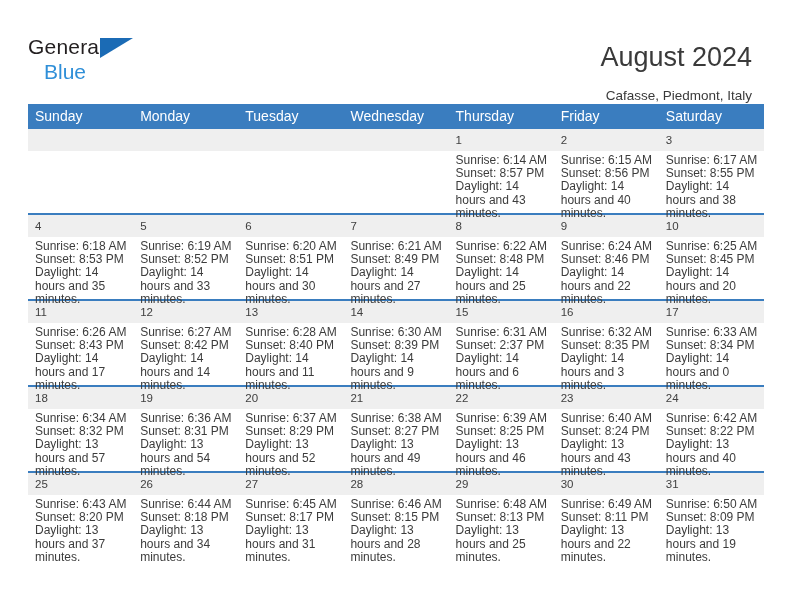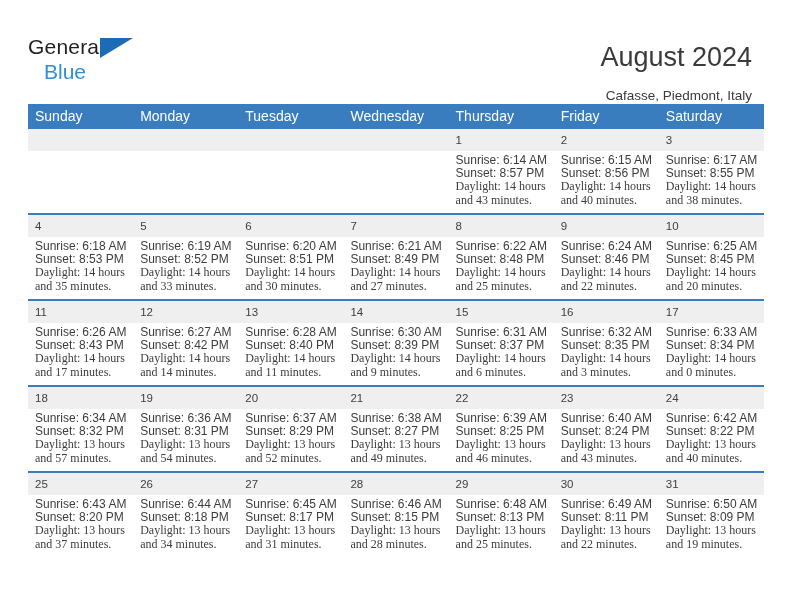--- a/index.html
+++ b/index.html
@@ -135,21 +135,20 @@
     padding: 3px 5px 0 7px;
     font-size: 12px;
     line-height: 13.2px;
     color: #3c3c3c;
   }
   .details div {
     white-space: nowrap;
   }
   .details .daylight-line {
     white-space: normal;
-    font-family: Liberation Serif, serif;
   }
 </style>
 </head>
 <body>
 
 <div class="page">
 
   <div class="header">
     <div class="logo">
       <span class="logo-general">General</span>
@@ -338,21 +337,21 @@
                 <div>Sunset: 8:39 PM</div>
                 <div class="daylight-line">Daylight: 14 hours and 9 minutes.</div>
               </div>
             </div>
           </td>
           <td>
             <div class="cell-inner">
               <div class="daynum">15</div>
               <div class="details">
                 <div>Sunrise: 6:31 AM</div>
-                <div>Sunset: 8:37 PM</div>
+                <div>Sunset: 2:37 PM</div>
                 <div class="daylight-line">Daylight: 14 hours and 6 minutes.</div>
               </div>
             </div>
           </td>
           <td>
             <div class="cell-inner">
               <div class="daynum">16</div>
               <div class="details">
                 <div>Sunrise: 6:32 AM</div>
                 <div>Sunset: 8:35 PM</div>

